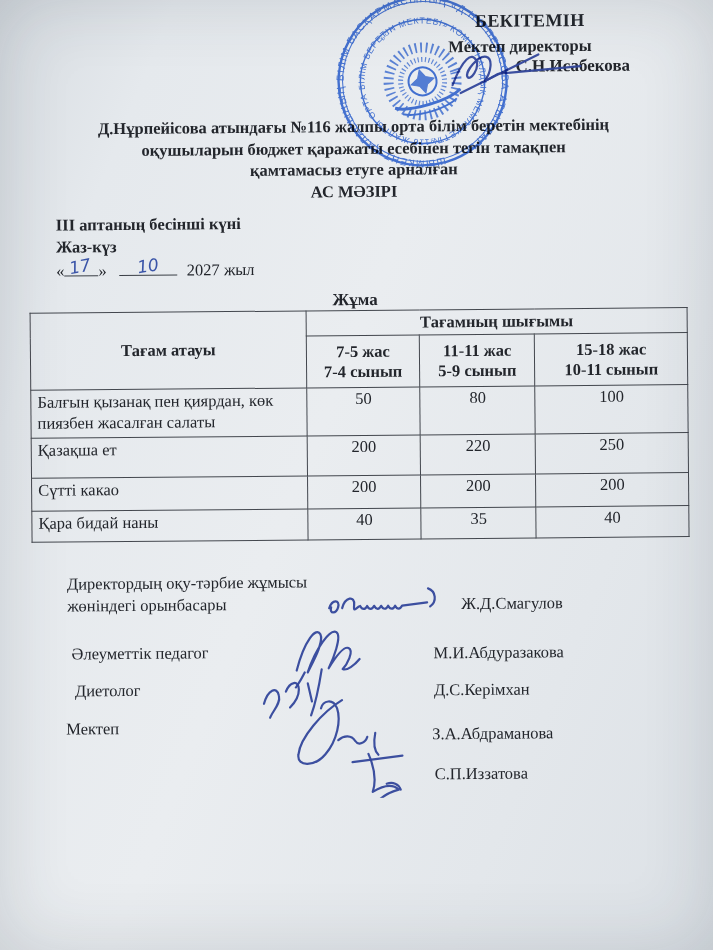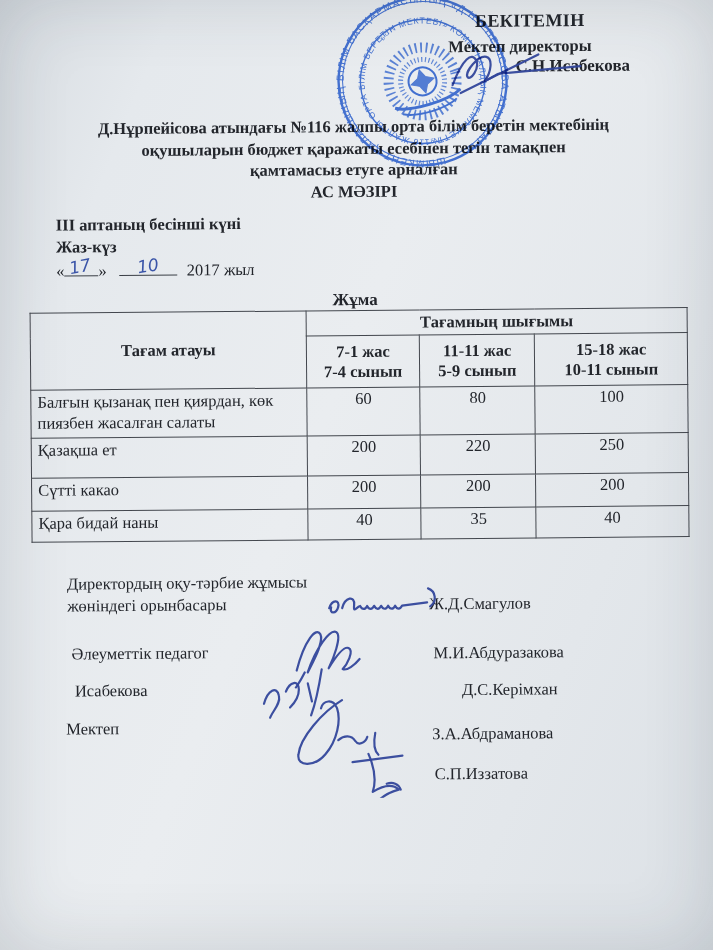--- a/index.html
+++ b/index.html
@@ -94,55 +94,55 @@
         <path d="M86,74 L90,82 L98,86 L90,90 L86,98 L82,90 L74,86 L82,82 Z" fill="#3566cd" opacity=".9"></path>
         <path d="M52,104 C66,112 106,112 120,104" stroke-width="3"></path>
         <path d="M58,112 C72,119 100,119 114,112" stroke-width="2"></path>
       </g>
     </svg>
 
     <div class="abs dateblock">
       <div class="b">III аптаның бесінші күні</div>
       <div class="b">Жаз-күз</div>
       <div class="dateline">
-        <span>«</span><span class="u1"><span class="hand day">17</span></span><span>»</span><span class="u2"><span class="hand month">10</span></span><span class="yeartext">2017 жыл</span>
+        <span>«</span><span class="u1"><span class="hand day">17</span></span><span>»</span><span class="u2"><span class="hand month">10</span></span><span class="yeartext">2027 жыл</span>
       </div>
     </div>
 
     <div class="abs day-label">Жұма</div>
 
     <table class="menu">
       <colgroup>
           <col class="c0">
           <col class="c1">
           <col class="c2">
           <col class="c3">
         </colgroup>
       <tbody>
           <tr class="hr1">
         <th rowspan="2">Тағам атауы</th>
         <th colspan="3">Тағамның шығымы</th>
       </tr>
       <tr class="hr2">
         <th>
-          <div>7-1 жас</div>
+          <div>7-5 жас</div>
           <div>7-4 сынып</div>
         </th>
         <th>
           <div>11-11 жас</div>
           <div>5-9 сынып</div>
         </th>
         <th>
           <div>15-18 жас</div>
           <div>10-11 сынып</div>
         </th>
       </tr>
       <tr class="r0">
         <td class="dish">Балғын қызанақ пен қиярдан, көк пиязбен жасалған салаты</td>
-        <td class="num">60</td>
+        <td class="num">50</td>
         <td class="num">80</td>
         <td class="num">100</td>
       </tr>
       <tr class="r1">
         <td class="dish">Қазақша ет</td>
         <td class="num">200</td>
         <td class="num">220</td>
         <td class="num">250</td>
       </tr>
       <tr class="r2">
@@ -154,35 +154,35 @@
       <tr class="r3">
         <td class="dish">Қара бидай наны</td>
         <td class="num">40</td>
         <td class="num">35</td>
         <td class="num">40</td>
       </tr>
     </tbody>
       </table>
 
     <div class="abs sig-label" style="left:66px; top:571px; width:300px;">Директордың оқу-тәрбие жұмысы жөніндегі орынбасары</div>
-    <div class="abs sig-name" style="left:428px; top:595px;">Ж.Д.Смагулов</div>
+    <div class="abs sig-name" style="left:460px; top:595px;">Ж.Д.Смагулов</div>
     <svg class="ink" style="left:320px; top:580px;" width="130" height="42" viewBox="0 0 130 42">
       <path d="M8,28 c3,-9 11,-9 9,-1 c-2,7 -9,7 -7,0 m11,1 c3,-11 13,-13 12,-3 c-1,9 2,2 6,1 c2,4 5,4 7,0 c2,4 5,4 7,0 c2,4 5,4 7,0 c2,4 5,4 7,0 c2,4 5,4 7,0 c2,4 5,4 7,0 l25,-3"></path>
       <path d="M107,9 c8,3 9,13 2,18"></path>
     </svg>
 
     <div class="abs sig-label" style="left:70px; top:641px;">Әлеуметтік педагог</div>
     <div class="abs sig-name" style="left:432px; top:644px;">М.И.Абдуразакова</div>
     <svg class="ink" style="left:283px; top:618px;" width="95" height="70" viewBox="0 0 95 70">
       <path d="M12,52 C20,22 32,8 36,16 C40,24 27,46 23,54 C31,30 46,10 52,14 C58,18 48,42 44,50 C54,34 60,28 64,30 C70,33 62,47 58,51 C62,53 70,47 75,41"></path>
       <path d="M20,54 C16,62 13,66 11,69"></path>
     </svg>
 
-    <div class="abs sig-label" style="left:73px; top:678px;">Исабекова</div>
-    <div class="abs sig-name" style="left:432px; top:681px;margin-left:28px;">Д.С.Керімхан</div>
+    <div class="abs sig-label" style="left:73px; top:678px;">Диетолог</div>
+    <div class="abs sig-name" style="left:432px; top:681px;">Д.С.Керімхан</div>
     <svg class="ink" style="left:250px; top:663px;" width="105" height="62" viewBox="0 0 105 62">
       <path d="M12,40 c4,-14 13,-18 15,-8 c2,8 -7,16 -9,22 m16,-26 c4,-10 13,-12 13,-2 c0,8 -5,14 -9,18 m18,-24 l4,18 m10,-32 c-2,12 -5,30 -11,46"></path>
     </svg>
 
     <div class="abs sig-label" style="left:64px; top:716px;">Мектеп</div>
     <div class="abs sig-name" style="left:430px; top:725px;">З.А.Абдраманова</div>
     <svg class="ink" style="left:268px; top:692px;" width="125" height="78" viewBox="0 0 125 78">
       <path d="M72,8 C52,20 30,45 28,62 C26,75 45,74 55,62 C67,48 71,28 67,16 C63,6 53,8 51,16"></path>
       <path d="M68,48 c6,-5 13,-5 17,1 c3,5 10,2 12,-4 m8,-4 c-2,10 -1,18 3,22"></path>
     </svg>

